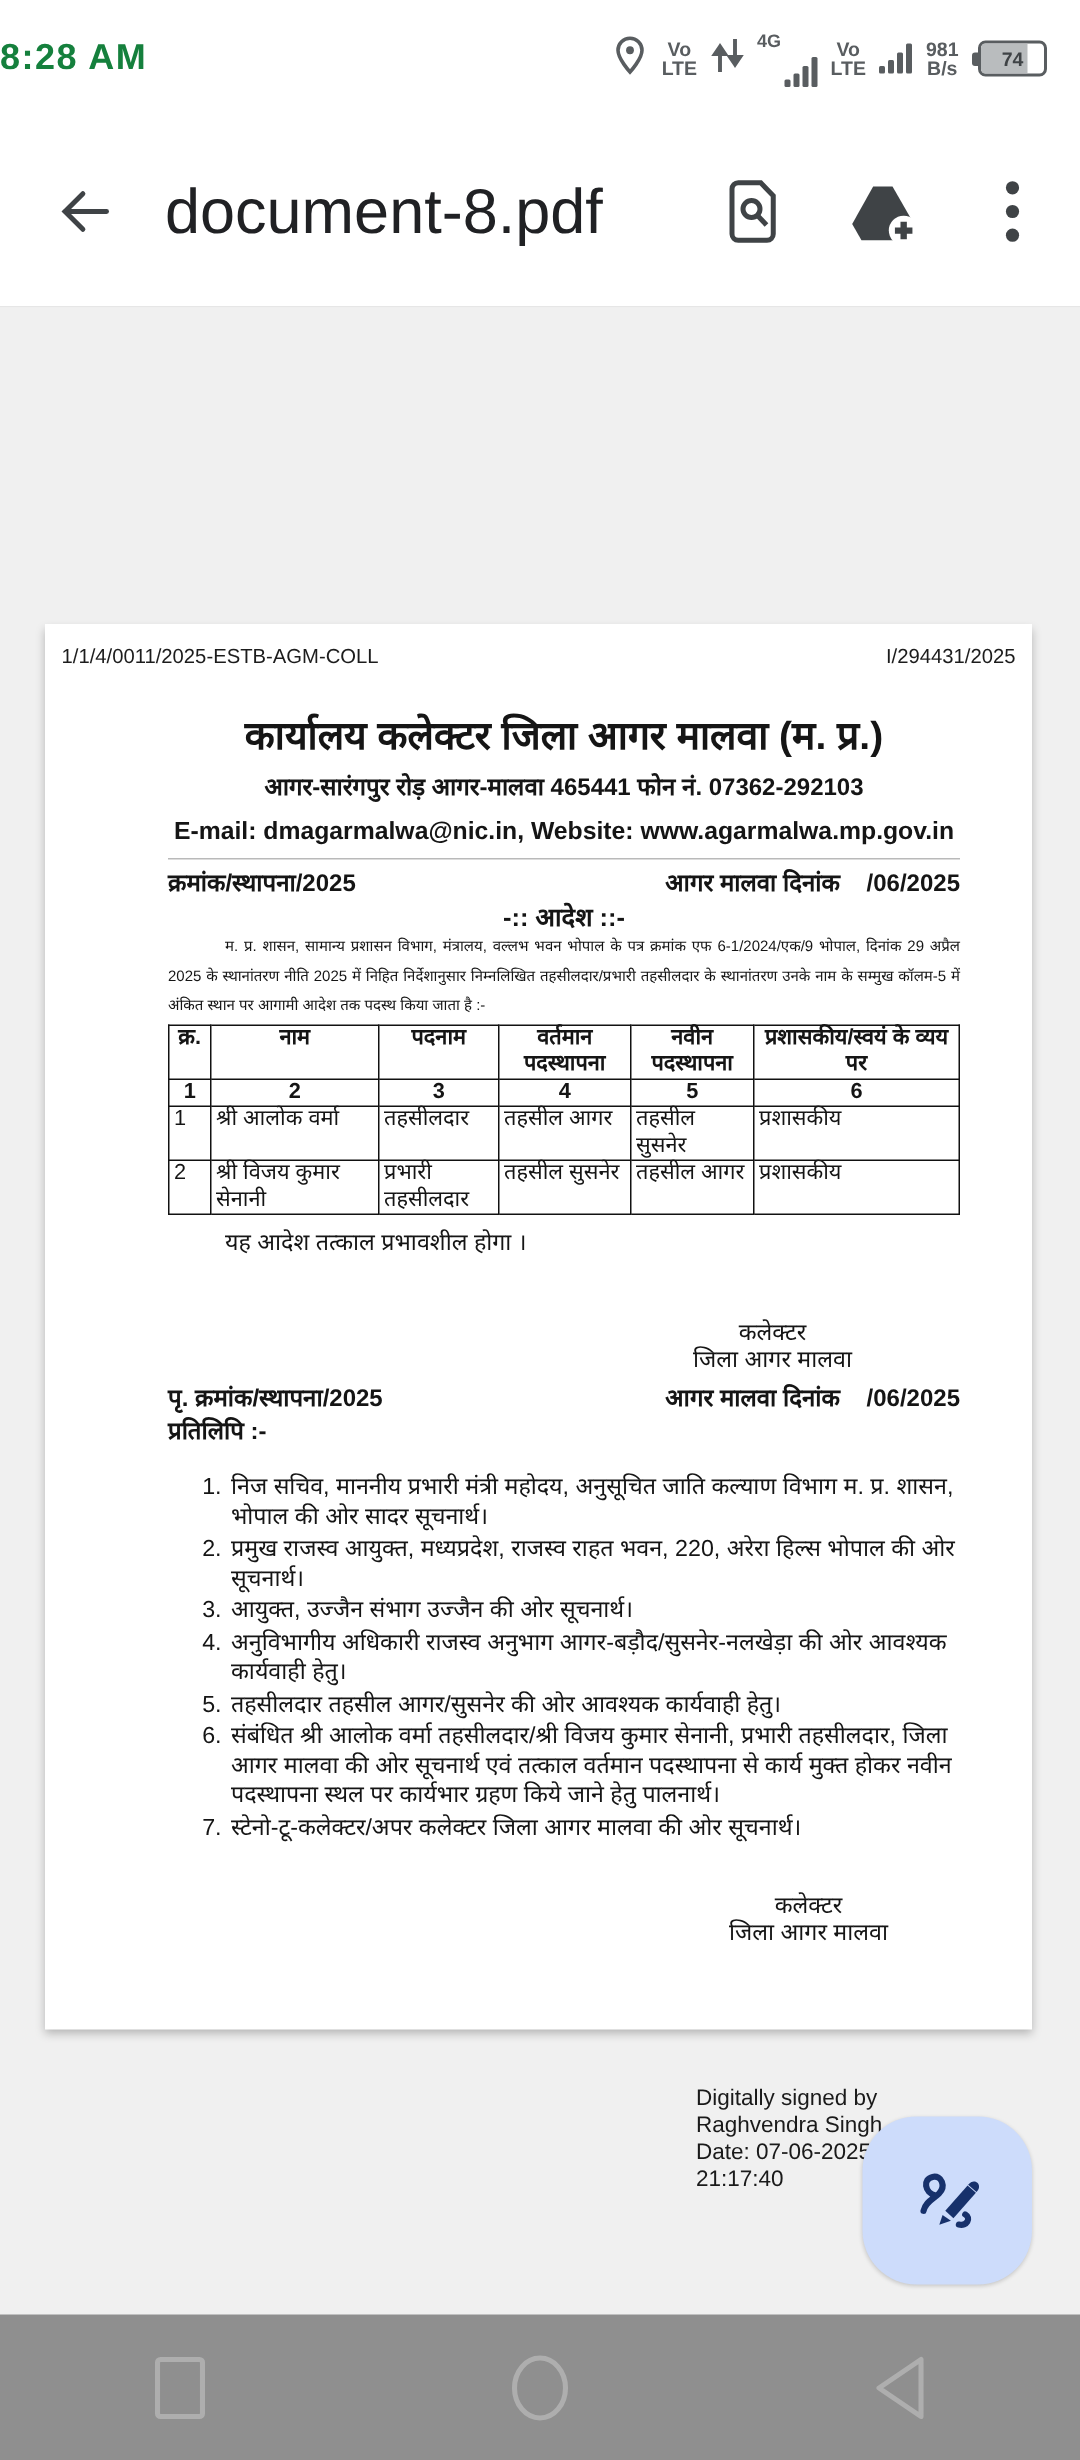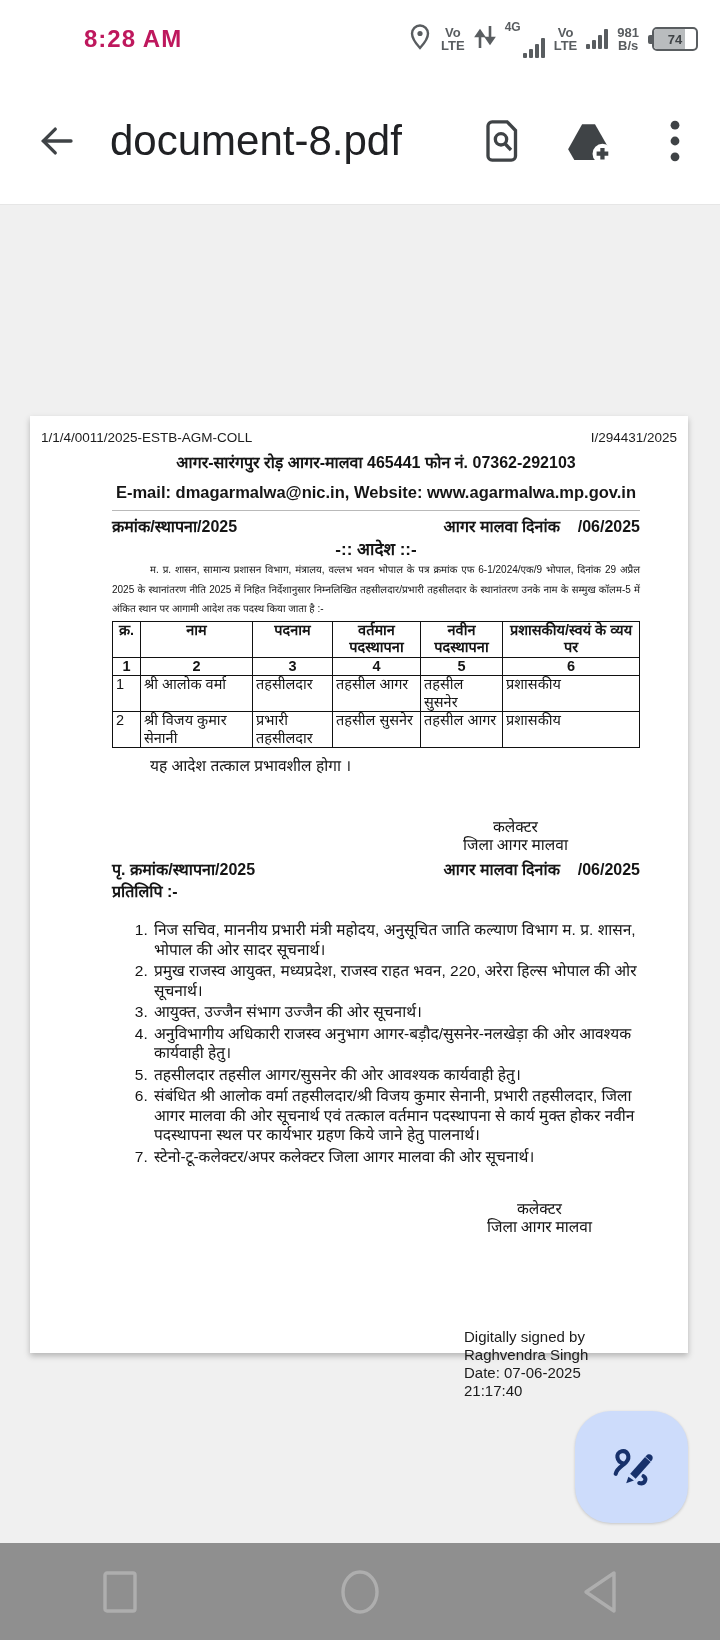--- a/index.html
+++ b/index.html
@@ -3,21 +3,21 @@
 <meta charset="utf-8">
 <style>
   * { margin:0; padding:0; box-sizing:border-box; }
   html,body { width:720px; height:1640px; overflow:hidden; background:#fff;
     font-family:"Liberation Sans","DejaVu Sans",sans-serif; }
   .screen { position:relative; width:720px; height:1640px; background:#f0f0f0; }
 
   
   .status-bar { position:absolute; top:0; left:0; width:720px; height:78px; background:#fff;
     display:flex; align-items:center; color:#565a5d; }
-  .sb-time { margin-left:84px; font-size:24px; font-weight:700; letter-spacing:1px; color:#be185d;text-align:right; }
+  .sb-time { font-size:24px; font-weight:700; letter-spacing:1px; color:#15803d;text-align:right; }
   .sb-right { margin-left:auto; margin-right:22px; display:flex; align-items:center; gap:9px; }
   .sb-stack { display:flex; flex-direction:column; align-items:center; font-size:13px;
     line-height:13px; font-weight:700; color:#595d60; }
   .sb-bars { display:flex; align-items:flex-end; gap:2px; height:20px; }
   .sb-bars i { display:block; width:4px; background:#595d60; border-radius:1px; }
   .net-group { display:flex; align-items:flex-end; gap:2px; }
   .net-label { font-size:12px; font-weight:700; margin-bottom:24px; color:#595d60; }
   .battery { position:relative; display:flex; align-items:center; }
   .batt-nub { width:4px; height:9px; background:#595d60; border-radius:2px 0 0 2px; }
   .batt-body { width:46px; height:24px; border:2.5px solid #595d60; border-radius:5px;
@@ -51,21 +51,21 @@
     margin-top:4px; white-space:pre; }
   .order-heading { text-align:center; font-size:17px; font-weight:700; }
   .order-para { font-size:10px; line-height:19.5px; text-align:justify; text-indent:38px; }
   table.transfer { border-collapse:collapse; width:100%; margin-top:2px; font-size:14.5px; }
   table.transfer th, table.transfer td { border:1.5px solid #111; padding:0px 3px;
     vertical-align:top; line-height:17.5px; }
   table.transfer th { font-weight:700; text-align:center; }
   td.c { text-align:center; font-weight:700; }
   .eff-note { margin:6px 0 0 38px; font-size:15.5px; }
   .sign-block { width:fit-content; margin-left:auto; text-align:center; font-size:15.5px;
-    line-height:18px;font-family:Liberation Serif, serif; }
+    line-height:18px; }
   .sign-1 { margin-top:42px; margin-right:72px; }
   .sign-2 { margin-top:34px; margin-right:48px; }
   .copy-heading { font-size:16px; font-weight:700; }
   ol.copy-list { margin-top:18px; padding-left:40px; font-size:15.5px; line-height:19.5px; }
   ol.copy-list li { padding-left:2px; margin-bottom:2px; }
   .digital-sig { width:150px; margin-left:auto; margin-right:26px; margin-top:92px;
     font-size:15px; line-height:18px; color:#1a1a1a; }
 
   
   .fab { position:absolute; left:575px; top:1195px; width:113px; height:112px; background:#cddcfb;
@@ -169,20 +169,21 @@
 
   <div class="viewer">
     <div class="page">
 
       <div class="refs">
         <span>1/1/4/0011/2025-ESTB-AGM-COLL</span>
         <span>I/294431/2025</span>
       </div>
 
       <div class="doc-body">
+        <div class="office-title">कार्यालय कलेक्टर जिला आगर मालवा (म. प्र.)</div>
         <div class="office-address">आगर-सारंगपुर रोड़ आगर-मालवा 465441 फोन नं. 07362-292103</div>
         <div class="office-contact">E-mail: dmagarmalwa@nic.in, Website: www.agarmalwa.mp.gov.in</div>
         <div class="rule"></div>
 
         <div class="no-row">
           <span>क्रमांक/स्थापना/2025</span>
           <span>आगर मालवा दिनांक    /06/2025</span>
         </div>
 
         <div class="order-heading">-:: आदेश ::-</div>

